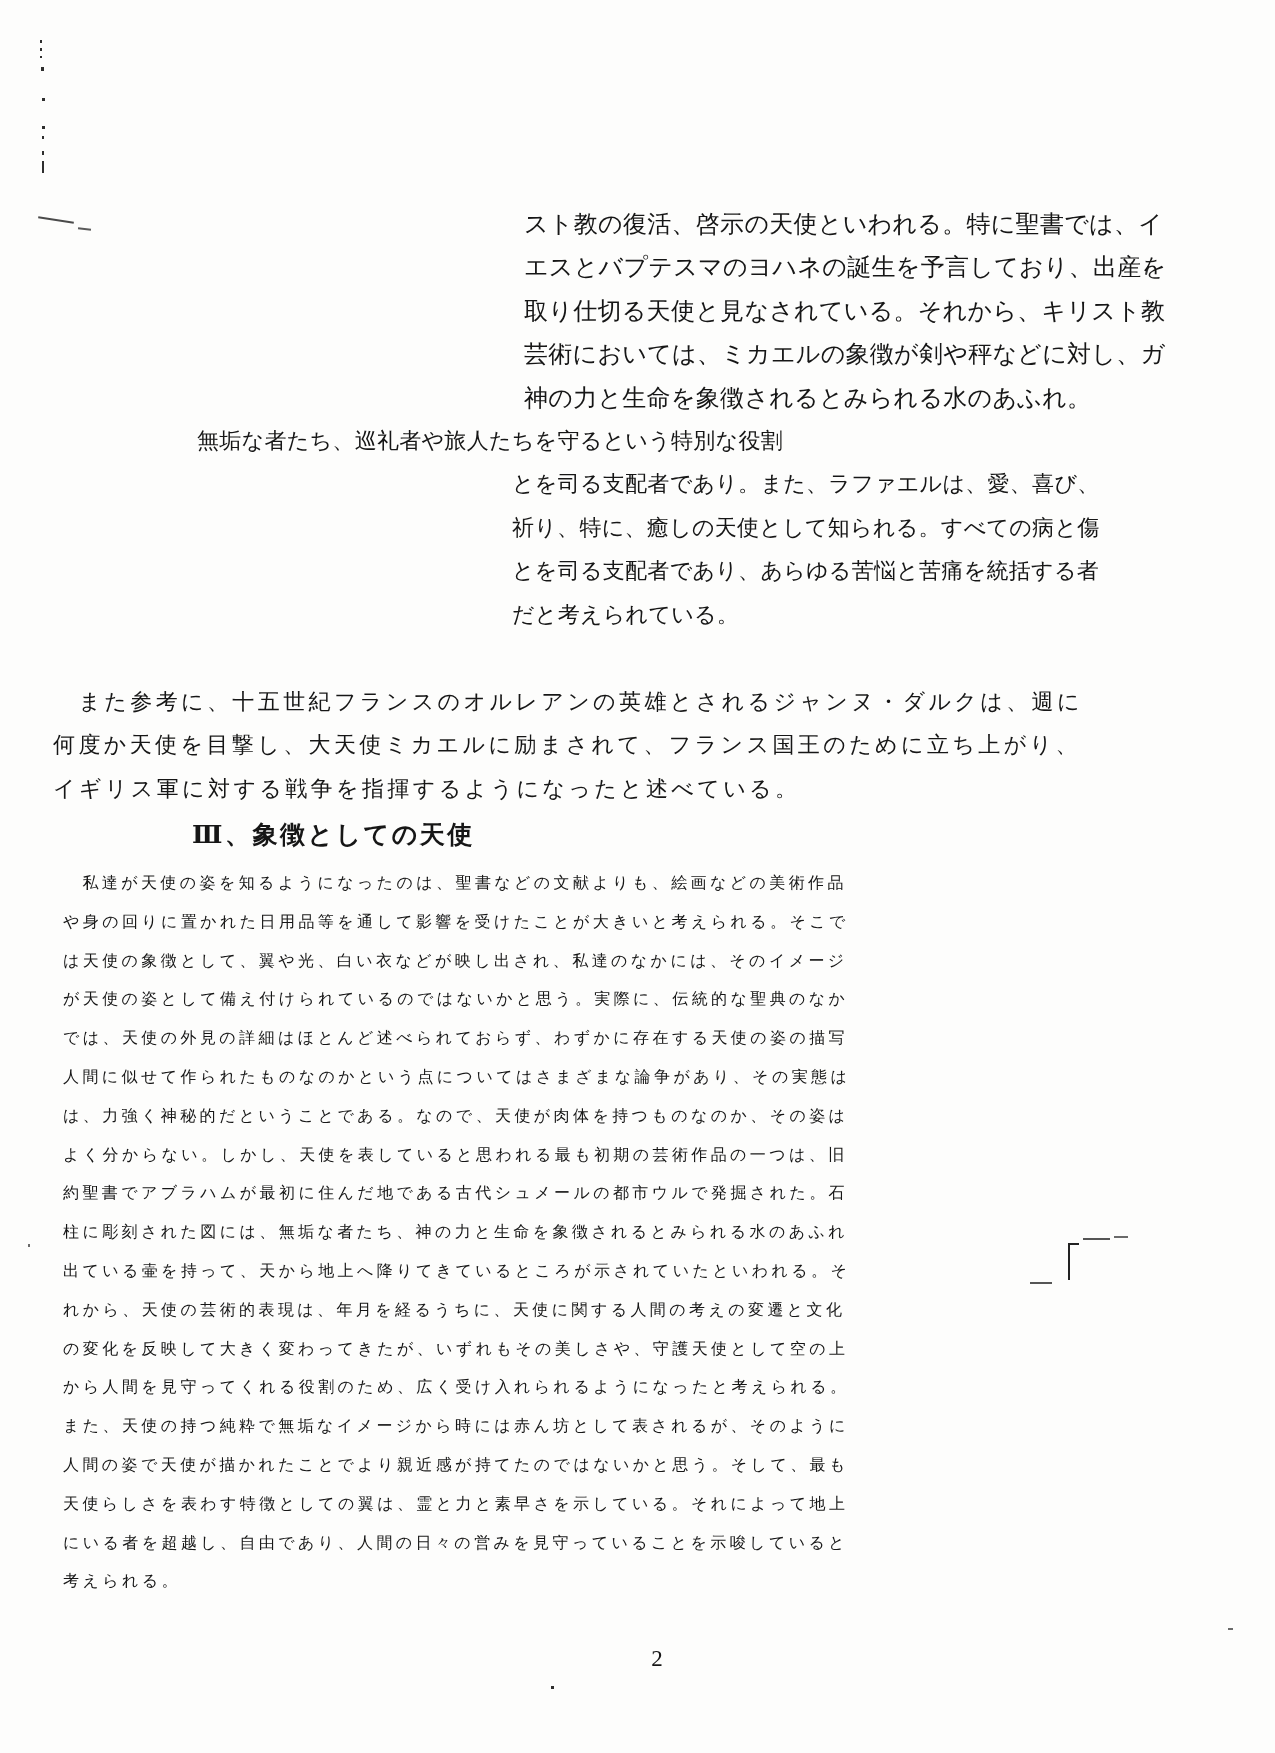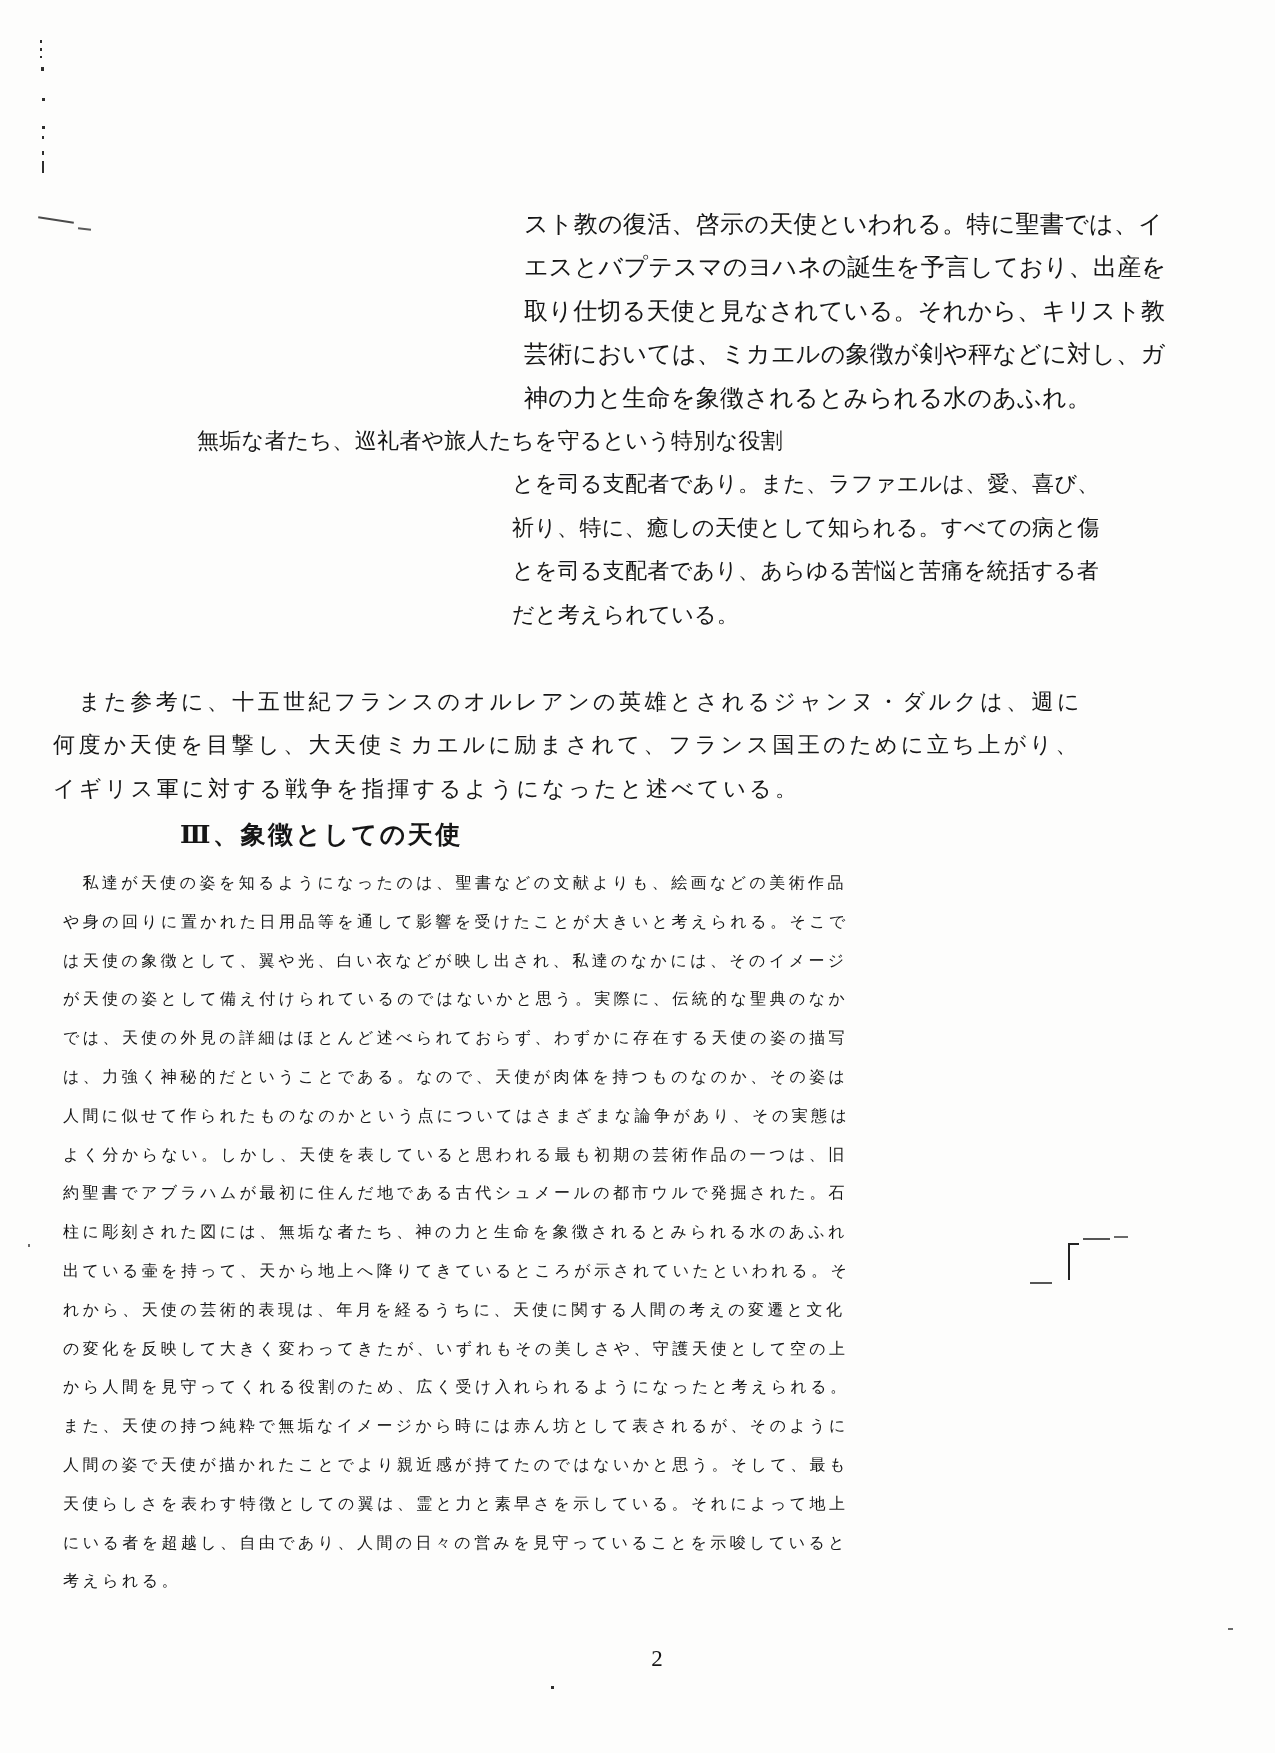--- a/index.html
+++ b/index.html
@@ -27,21 +27,21 @@
   }
   .raphael-block .line { margin-left:315px; }
   .raphael-block .line:first-child { margin-left:0; }
 
   .jeanne-block {
     position:absolute; left:53px; top:680px; width:1035px;
     font-size:22px; line-height:43.4px; letter-spacing:3.4px;
   }
 
   .section-heading {
-    position:absolute; left:180px; top:818px;
+    position:absolute; left:192px; top:818px;
     font-size:25px; letter-spacing:2.5px; font-weight:600;
   }
 
   .body-block {
     position:absolute; left:63px; top:864px; width:1035px;
     font-size:16px; line-height:38.8px; letter-spacing:3.4px;
   }
 
   .page-number {
     position:absolute; left:20px; top:1646px; width:1275px;
@@ -114,22 +114,22 @@
     </div>
 
   <div class="section-heading">Ⅲ、象徴としての天使</div>
 
   <div class="body-block">
       <div class="line">　私達が天使の姿を知るようになったのは、聖書などの文献よりも、絵画などの美術作品</div>
       <div class="line">や身の回りに置かれた日用品等を通して影響を受けたことが大きいと考えられる。そこで</div>
       <div class="line">は天使の象徴として、翼や光、白い衣などが映し出され、私達のなかには、そのイメージ</div>
       <div class="line">が天使の姿として備え付けられているのではないかと思う。実際に、伝統的な聖典のなか</div>
       <div class="line">では、天使の外見の詳細はほとんど述べられておらず、わずかに存在する天使の姿の描写</div>
+      <div class="line">人間に似せて作られたものなのかという点についてはさまざまな論争があり、その実態は</div>
       <div class="line">は、力強く神秘的だということである。なので、天使が肉体を持つものなのか、その姿は</div>
-      <div class="line">人間に似せて作られたものなのかという点についてはさまざまな論争があり、その実態は</div>
       <div class="line">よく分からない。しかし、天使を表していると思われる最も初期の芸術作品の一つは、旧</div>
       <div class="line">約聖書でアブラハムが最初に住んだ地である古代シュメールの都市ウルで発掘された。石</div>
       <div class="line">柱に彫刻された図には、無垢な者たち、神の力と生命を象徴されるとみられる水のあふれ</div>
       <div class="line">出ている壷を持って、天から地上へ降りてきているところが示されていたといわれる。そ</div>
       <div class="line">れから、天使の芸術的表現は、年月を経るうちに、天使に関する人間の考えの変遷と文化</div>
       <div class="line">の変化を反映して大きく変わってきたが、いずれもその美しさや、守護天使として空の上</div>
       <div class="line">から人間を見守ってくれる役割のため、広く受け入れられるようになったと考えられる。</div>
       <div class="line">また、天使の持つ純粋で無垢なイメージから時には赤ん坊として表されるが、そのように</div>
       <div class="line">人間の姿で天使が描かれたことでより親近感が持てたのではないかと思う。そして、最も</div>
       <div class="line">天使らしさを表わす特徴としての翼は、霊と力と素早さを示している。それによって地上</div>

